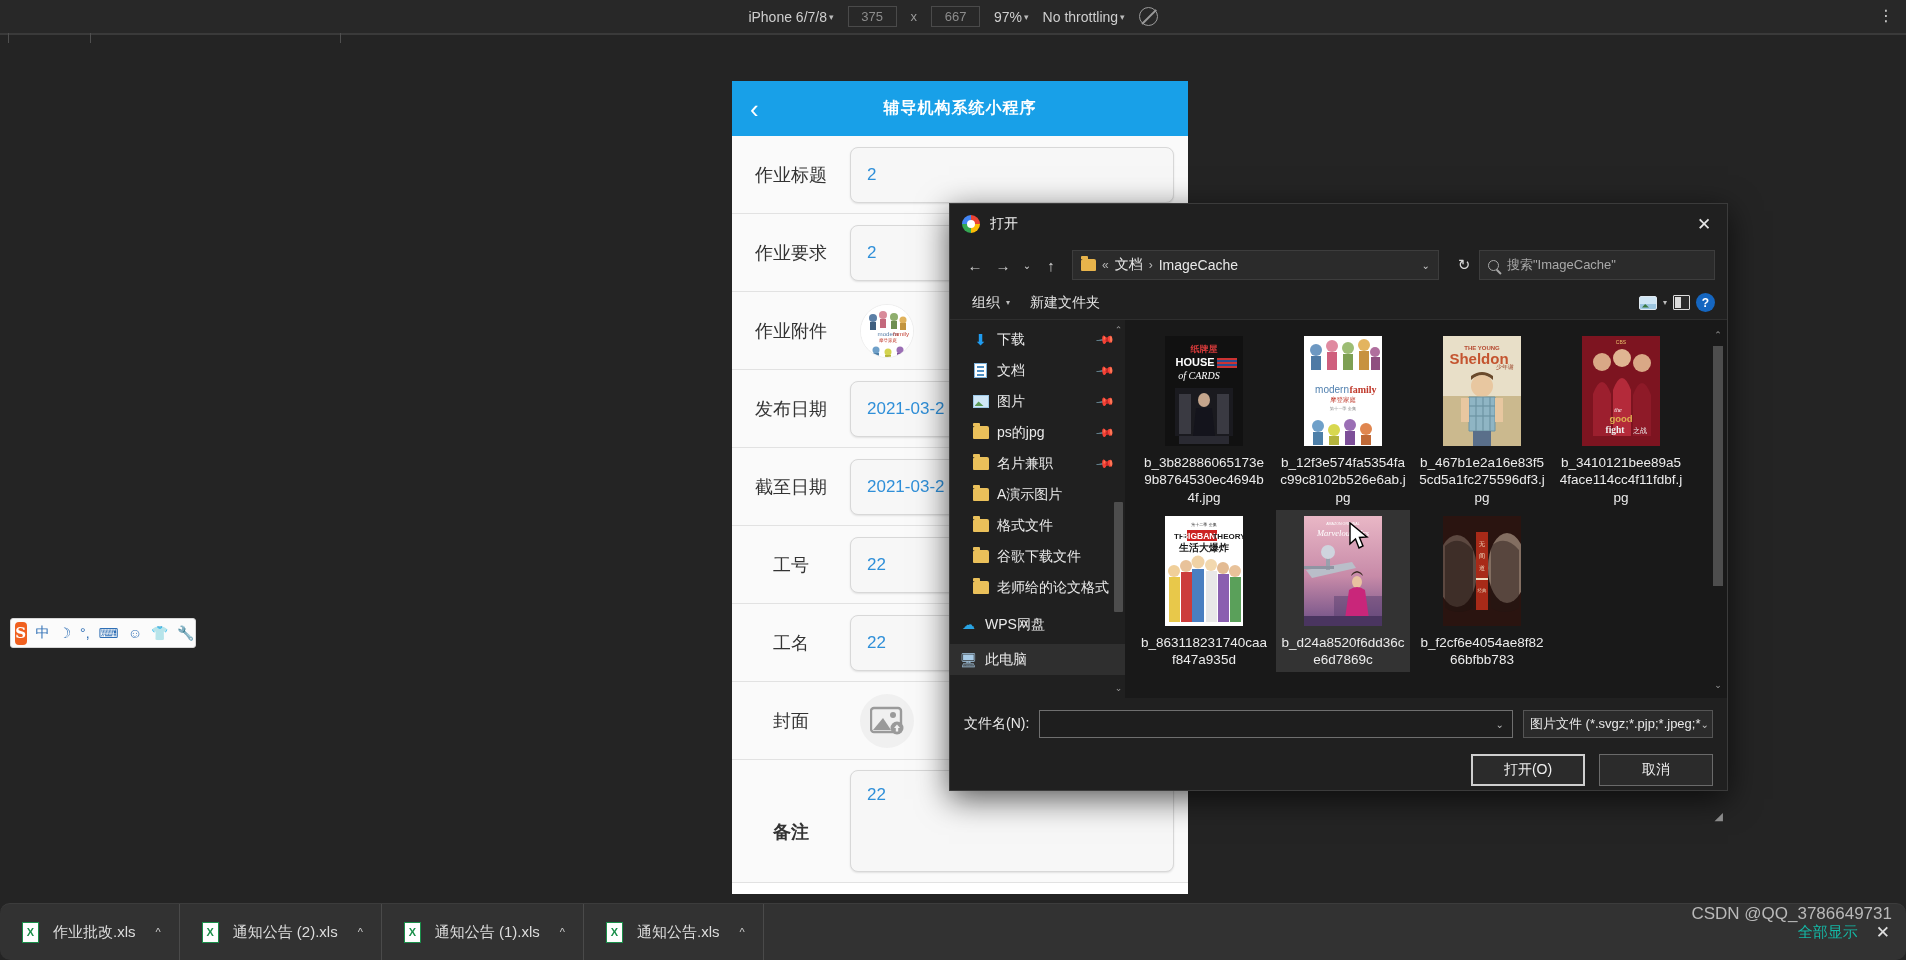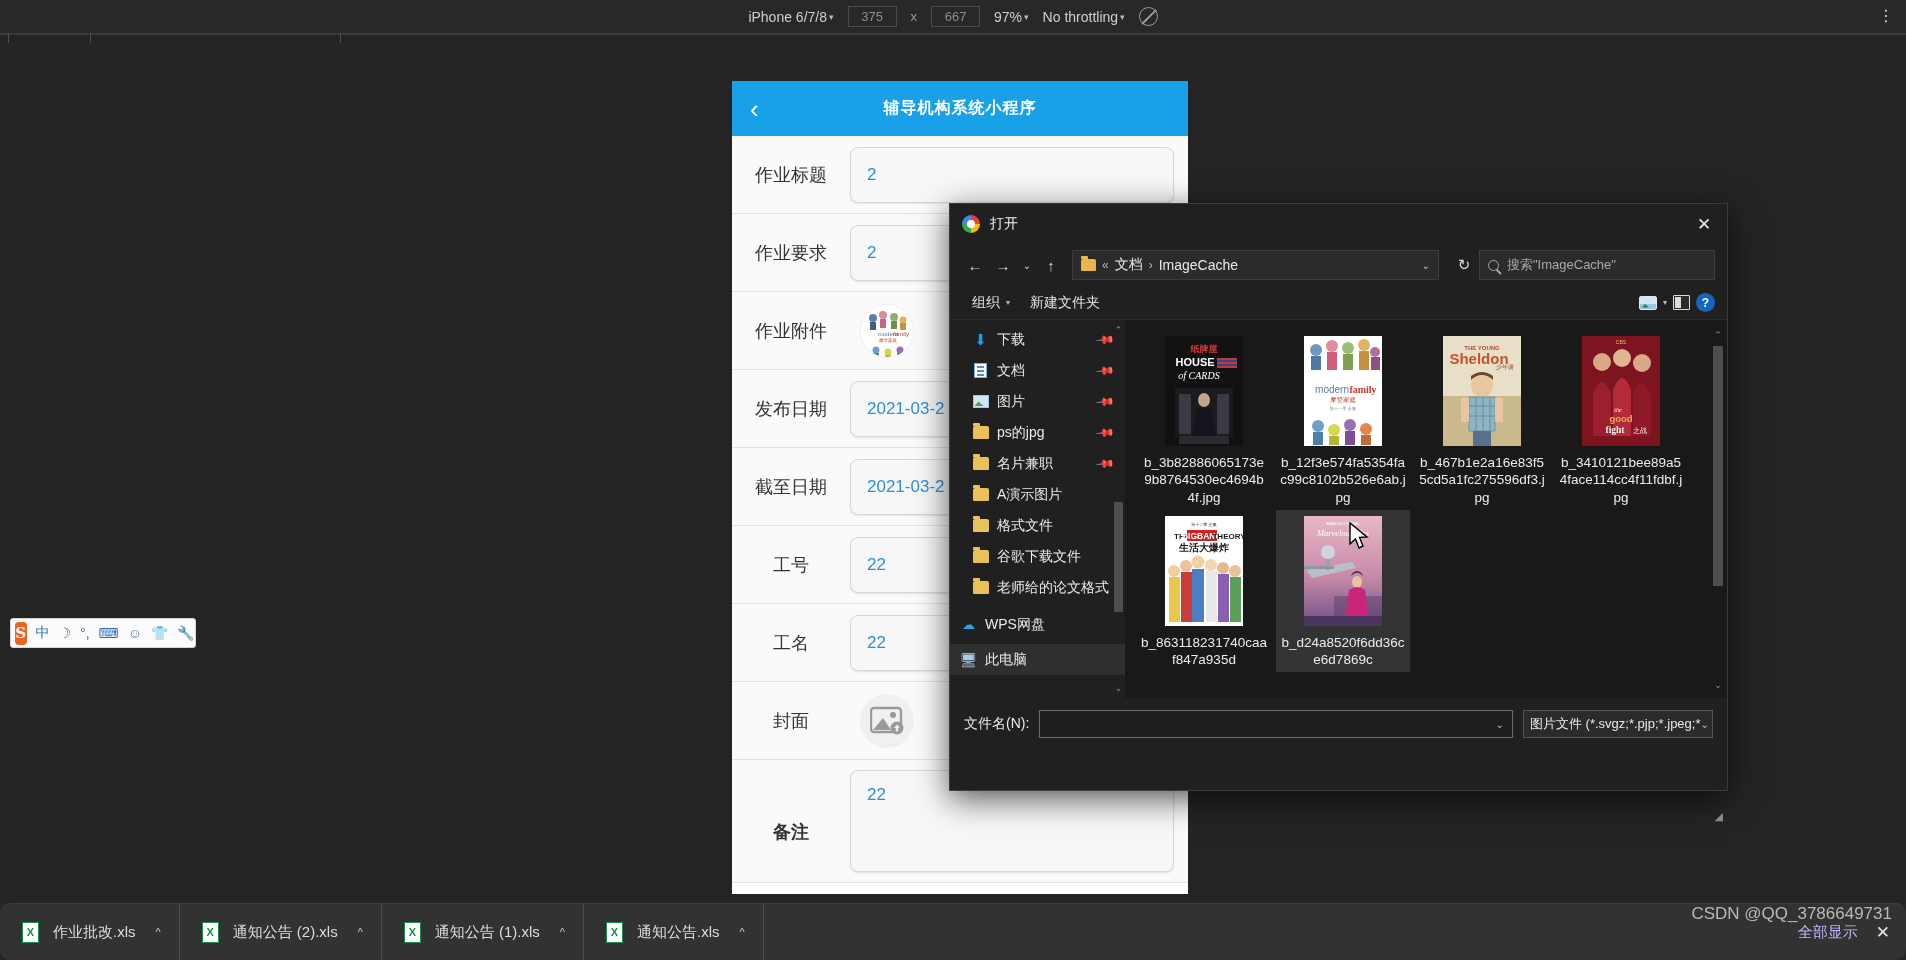--- a/index.html
+++ b/index.html
@@ -196,21 +196,21 @@
   .dl-item{
     display:flex;align-items:center;gap:14px;height:57px;padding:0 18px 0 22px;
     border-right:1px solid #4a4a4a;color:#dcdcdc;font-size:15px;cursor:default;
   }
   .xls-icon{
     width:17px;height:21px;background:#fff;border:1px solid #1a8f4a;position:relative;flex:0 0 17px;
   }
   .xls-icon:after{content:"X";position:absolute;left:0;right:0;top:3px;text-align:center;color:#1a8f4a;font-size:11px;font-weight:bold;font-family:"Liberation Sans",sans-serif;}
   .dl-caret{color:#cfcfcf;font-size:11px;margin-left:6px;}
   #dl-right{margin-left:auto;display:flex;align-items:center;gap:18px;padding-right:16px;}
-  #show-all{color:#c4b5fd;font-size:15px;}
+  #show-all{color:#14b8a6;font-size:15px;}
   #dl-close{color:#e0e0e0;font-size:17px;}
   #watermark{
     position:absolute;right:14px;bottom:36px;color:#b9b9b9;font-size:17px;
     font-family:"Liberation Sans",sans-serif;
   }
 </style>
 </head>
 <body>
 
 <div id="devtools-toolbar">
@@ -600,20 +600,38 @@
               <path d="M45 74 Q53 68 61 74 L66 110 L40 110 Z" fill="#c9267a"></path>
               <rect x="0" y="100" width="78" height="10" fill="#4a3560"></rect>
             </svg>
             <svg width="26" height="30" viewBox="0 0 26 30" style="position:absolute;left:44px;top:6px">
               <path d="M2 1 L2 22 L7.5 17 L11 26 L15 24 L11.5 15.5 L19 15 Z" fill="#ffffff" stroke="#000000" stroke-width="1.4"></path>
             </svg>
           </div>
           <div class="fname">b_d24a8520f6dd36ce6d7869c</div>
         </div>
 
+        <div class="file-cell">
+          <div class="thumb">
+            <svg width="78" height="110" viewBox="0 0 78 110">
+              <rect width="78" height="110" fill="#2a1410"></rect>
+              <ellipse cx="14" cy="55" rx="20" ry="36" fill="#6d5a50" opacity="0.75"></ellipse>
+              <path d="M2 30 Q16 18 30 34 L30 92 Q16 100 2 92 Z" fill="#1f1310" opacity="0.5"></path>
+              <ellipse cx="64" cy="52" rx="19" ry="35" fill="#9a8576" opacity="0.8"></ellipse>
+              <path d="M48 30 Q62 18 76 34 L76 92 Q62 100 48 92 Z" fill="#241713" opacity="0.45"></path>
+              <rect x="33" y="16" width="12" height="78" fill="#a82a18"></rect>
+              <text x="39" y="30" font-size="6" fill="#f0dcc0" text-anchor="middle" font-family="DejaVu Sans">无</text>
+              <text x="39" y="42" font-size="6" fill="#f0dcc0" text-anchor="middle" font-family="DejaVu Sans">间</text>
+              <text x="39" y="54" font-size="6" fill="#f0dcc0" text-anchor="middle" font-family="DejaVu Sans">道</text>
+              <rect x="33" y="62" width="12" height="2" fill="#f0dcc0"></rect>
+              <text x="39" y="76" font-size="4.5" fill="#e8d4b8" text-anchor="middle" font-family="DejaVu Sans">经典</text>
+            </svg>
+          </div>
+          <div class="fname">b_f2cf6e4054ae8f8266bfbb783</div>
+        </div>
 
       </div>
       <div id="files-scroll">
         <div style="color:#9a9a9a;font-size:9px;text-align:center">⌃</div>
         <div id="files-thumb"></div>
         <div style="position:absolute;bottom:0;left:0;width:10px;color:#9a9a9a;font-size:9px;text-align:center">⌄</div>
       </div>
     </div>
   </div>
 
@@ -621,20 +639,24 @@
     <div id="fn-row">
       <span id="fn-label">文件名(N):</span>
       <div id="fn-input">
         <span></span>
         <span id="fn-caret">⌄</span>
       </div>
       <div id="filter-select">
         <span>图片文件 (*.svgz;*.pjp;*.jpeg;*</span>
         <span id="filter-caret">⌄</span>
       </div>
+    </div>
+    <div id="btn-row">
+      <div class="dlg-btn default">打开(O)</div>
+      <div class="dlg-btn">取消</div>
     </div>
     <div id="resize-grip">◢</div>
   </div>
 </div>
 
 <div id="ime-bar">
   <div id="ime-logo">S</div>
   <span class="ime-ic">中</span>
   <span class="ime-ic">☽</span>
   <span class="ime-ic">°,</span>

